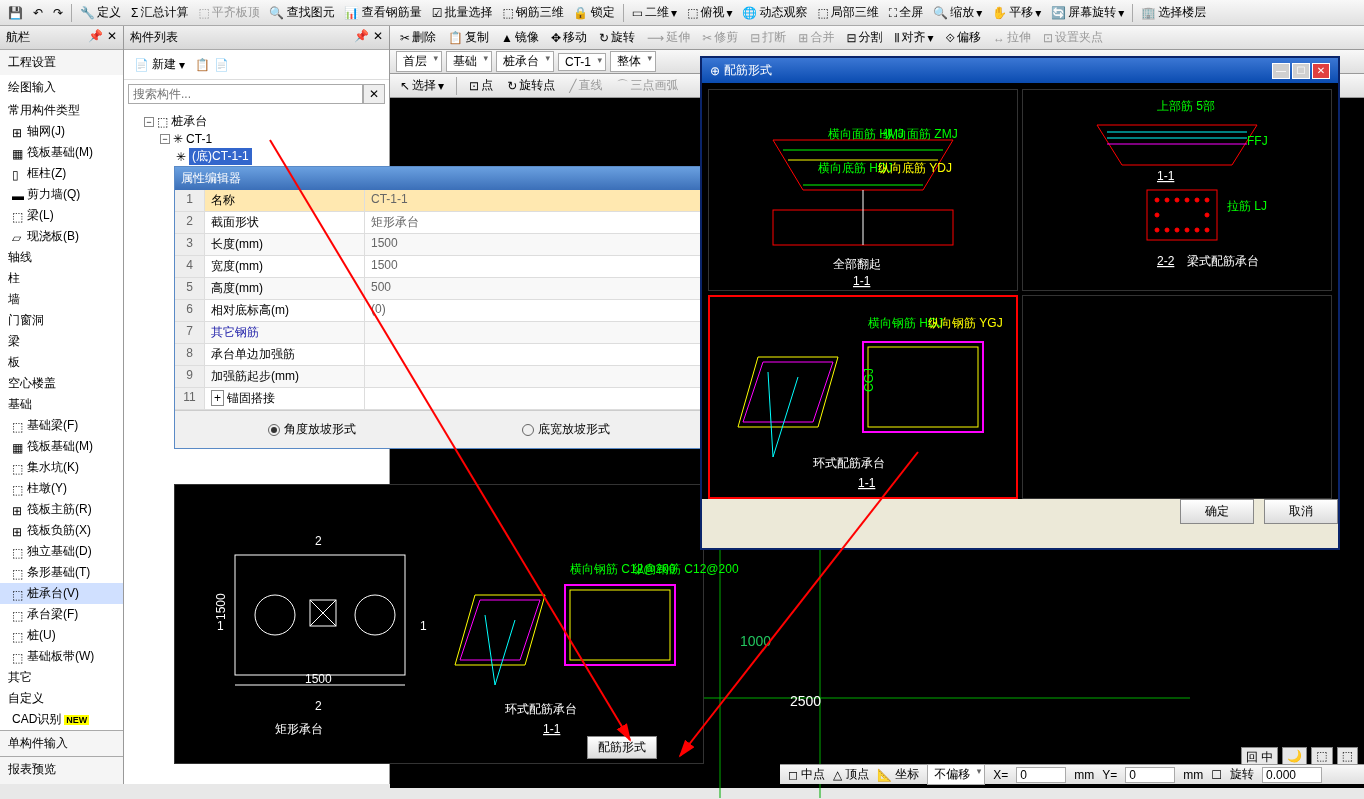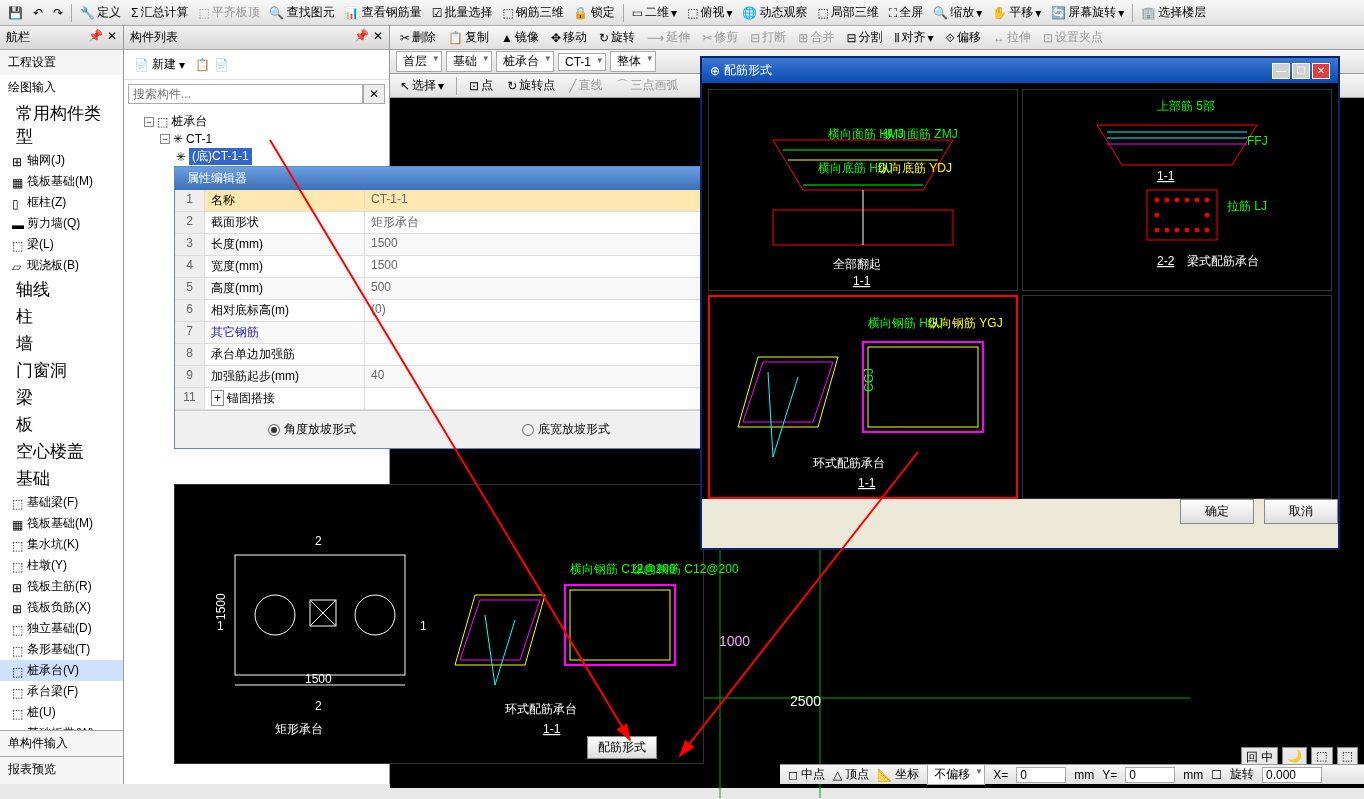--- a/index.html
+++ b/index.html
@@ -10,42 +10,42 @@
 .tb-btn { display: inline-flex; align-items: center; gap: 2px; padding: 2px 4px; cursor: pointer; white-space: nowrap; }
 .tb-sep { width: 1px; height: 18px; background: #aaa; margin: 0 2px; }
 
 
 .left-nav { position: absolute; left: 0; top: 26px; width: 124px; height: 758px; background: #f5f5f5; border-right: 1px solid #999; }
 .nav-header { background: linear-gradient(#f0f0f0,#d8d8d8); padding: 3px 6px; border-bottom: 1px solid #aaa; display: flex; justify-content: space-between; }
 .nav-close { cursor: pointer; }
 .nav-section { padding: 4px 8px; cursor: pointer; }
 .nav-section.active { background: #fff; }
 .nav-item { padding: 2px 4px 2px 12px; display: flex; align-items: center; gap: 3px; cursor: pointer; white-space: nowrap; }
-.nav-cat { padding: 2px 16px; font-size: 17px; }
+.nav-cat { padding: 2px 8px; font-size: 12px; }
 .nav-item .ico { width: 12px; height: 12px; display: inline-block; }
 .new-badge { background: #ff0; color: #000; font-size: 9px; padding: 0 2px; font-weight: bold; }
 
 .tree-panel { position: absolute; left: 124px; top: 26px; width: 266px; height: 758px; background: #fff; border-right: 1px solid #999; }
 .tree-header { background: linear-gradient(#f0f0f0,#d8d8d8); padding: 3px 6px; border-bottom: 1px solid #aaa; display: flex; justify-content: space-between; }
 .tree-toolbar { padding: 4px; display: flex; align-items: center; gap: 4px; border-bottom: 1px solid #ddd; }
 .tree-new-btn { display: flex; align-items: center; gap: 3px; padding: 2px 6px; cursor: pointer; }
 .tree-search { margin: 4px; display: flex; }
 .tree-search input { flex: 1; padding: 2px 4px; border: 1px solid #aaa; }
 .tree-search button { width: 22px; border: 1px solid #aaa; background: #eee; }
 .tree-body { padding: 4px; }
 .tree-node { padding: 1px 0 1px 16px; display: flex; align-items: center; gap: 3px; }
 .tree-node.l2 { padding-left: 32px; }
 .tree-node.l3 { padding-left: 48px; }
 .tree-toggle { width: 10px; height: 10px; border: 1px solid #888; display: inline-flex; align-items: center; justify-content: center; font-size: 9px; cursor: pointer; }
 .tree-label { cursor: pointer; }
 .tree-label.selected { background: #3366cc; color: #fff; padding: 0 3px; }
 
 
 .prop-editor { position: absolute; left: 174px; top: 166px; width: 530px; background: #f4f4f4; border: 1px solid #5a8ac6; z-index: 5; }
-.prop-title { background: linear-gradient(#6aa0e0,#3b6fb8); color: #fff; padding: 3px 12px; }
+.prop-title { background: linear-gradient(#6aa0e0,#3b6fb8); color: #fff; padding: 3px 6px; }
 .prop-thead { display: flex; background: linear-gradient(#f8f8f8,#d8d8d8); border-bottom: 1px solid #aaa; }
 .prop-th { padding: 3px 6px; border-right: 1px solid #aaa; text-align: center; }
 .prop-th.n { width: 30px; }
 .prop-th.a { width: 160px; }
 .prop-th.v { flex: 1; color: #b00; }
 .prop-row { display: flex; border-bottom: 1px solid #ddd; background: #fff; }
 .prop-row:nth-child(odd) { background: #f8f8f8; }
 .prop-row.hl { background: #ffe8b0; }
 .prop-td { padding: 2px 6px; border-right: 1px solid #ddd; }
 .prop-td.n { width: 30px; text-align: center; background: #eee; color: #666; }
@@ -284,21 +284,21 @@
     <span class="tb-btn" style="color:#999">⌒<span>三点画弧</span></span>
   </div>
   <div class="canvas-black">
     <svg width="100%" height="100%">
       <line x1="330" y1="400" x2="330" y2="700" stroke="#0a0" stroke-width="1"></line>
       <line x1="100" y1="600" x2="800" y2="600" stroke="#0a0" stroke-width="1"></line>
       <line x1="430" y1="400" x2="430" y2="700" stroke="#0a0" stroke-width="1"></line>
       <circle cx="465" cy="720" r="12" fill="none" stroke="#0a0"></circle>
       <text x="462" y="725" fill="#0a0" font-size="12">3</text>
     </svg>
-    <div class="diag-label" style="left:329px;top:535px;color:#f0abfc">1000</div>
+    <div class="diag-label" style="left:350px;top:535px;color:#22c55e">1000</div>
     <div class="diag-label" style="left:400px;top:595px;color:#fff">2500</div>
     
     <div style="position:absolute;right:6px;top:649px;display:flex;gap:4px">
       <span style="background:#e8e8e8;padding:1px 4px;border:1px solid #888">回 中</span>
       <span style="background:#e8e8e8;padding:1px 4px;border:1px solid #888">🌙</span>
       <span style="background:#e8e8e8;padding:1px 4px;border:1px solid #888">⬚</span>
       <span style="background:#e8e8e8;padding:1px 4px;border:1px solid #888">⬚</span>
     </div>
   </div>
 
@@ -358,21 +358,20 @@
         <div class="prop-td v"></div>
       </div>
       <div class="prop-row">
         <div class="prop-td n">8</div>
         <div class="prop-td a">承台单边加强筋</div>
         <div class="prop-td v"></div>
       </div>
       <div class="prop-row">
         <div class="prop-td n">9</div>
         <div class="prop-td a">加强筋起步(mm)</div>
-        <div class="prop-td v">40</div>
       </div>
       <div class="prop-row">
         <div class="prop-td n">11</div>
         <div class="prop-td a"><span style="border:1px solid #888;padding:0 2px;margin-right:3px">+</span>锚固搭接</div>
         <div class="prop-td v"></div>
       </div>
     </div>
   <div class="prop-footer">
     <label class="radio-opt">
         <span class="radio-dot on"></span>

